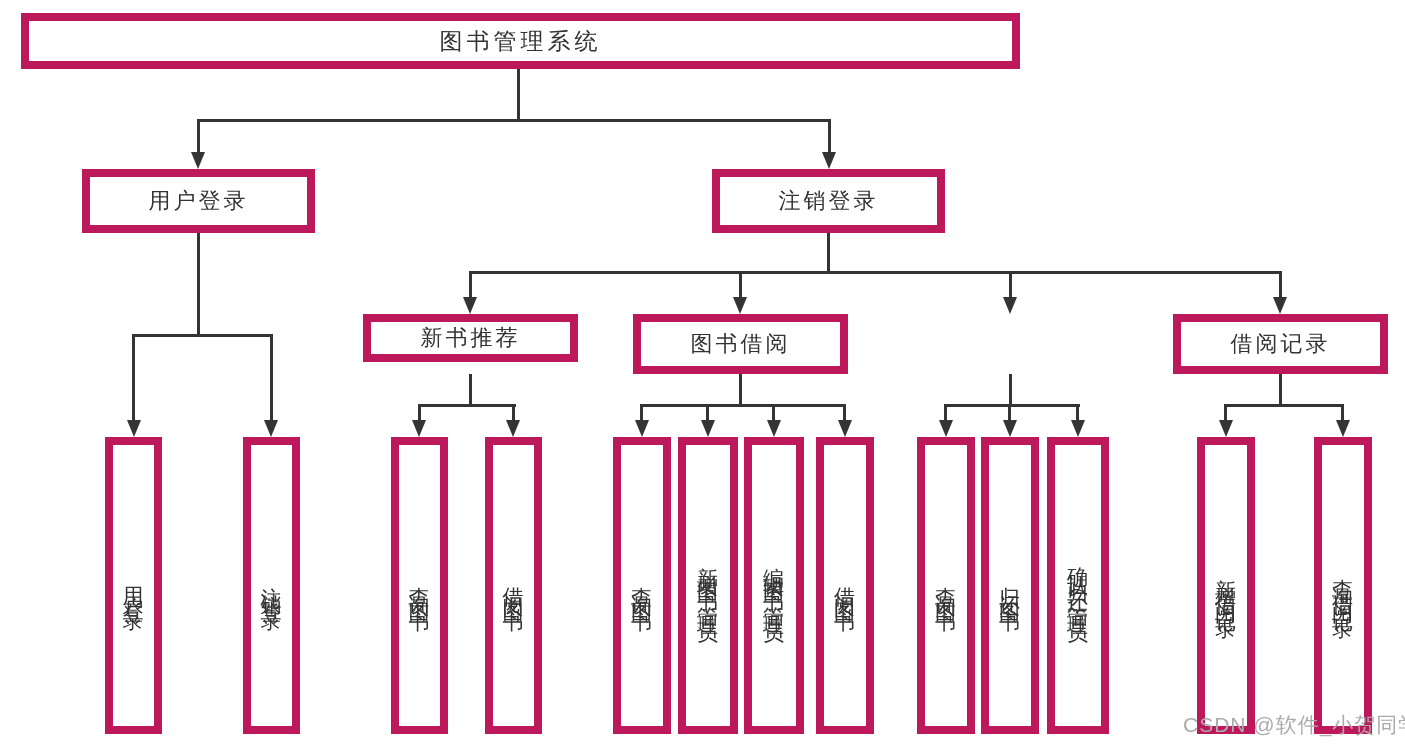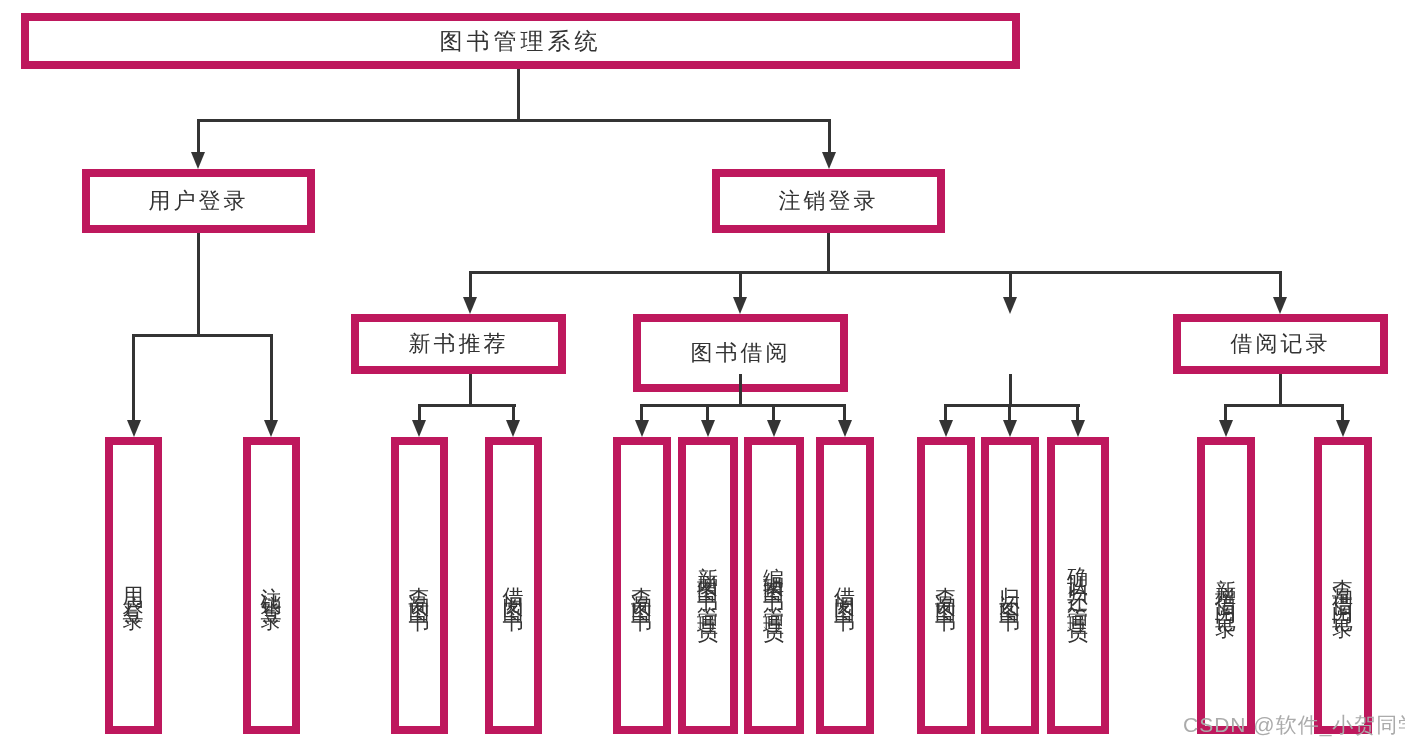--- a/index.html
+++ b/index.html
@@ -31,24 +31,24 @@
     <span>图书管理系统</span>
   </div>
 
   <div class="box lvl" style="left:82px;top:169px;width:233px;height:64px">
     <span>用户登录</span>
   </div>
   <div class="box lvl" style="left:712px;top:169px;width:233px;height:64px">
     <span>注销登录</span>
   </div>
 
-  <div class="box lvl" style="left:351px;top:314px;width:215px;height:60px">
+  <div class="box lvl" style="left:363px;top:314px;width:215px;height:48px">
     <span>新书推荐</span>
   </div>
-  <div class="box lvl" style="left:633px;top:314px;width:215px;height:78px">
+  <div class="box lvl" style="left:633px;top:314px;width:215px;height:60px">
     <span>图书借阅</span>
   </div>
   <div class="box lvl" style="left:1173px;top:314px;width:215px;height:60px">
     <span>借阅记录</span>
   </div>
 
   <div class="box leaf" style="left:105px;top:437px;width:57px;height:297px">
     <span>用户登录</span>
   </div>
   <div class="box leaf" style="left:243px;top:437px;width:57px;height:297px">

